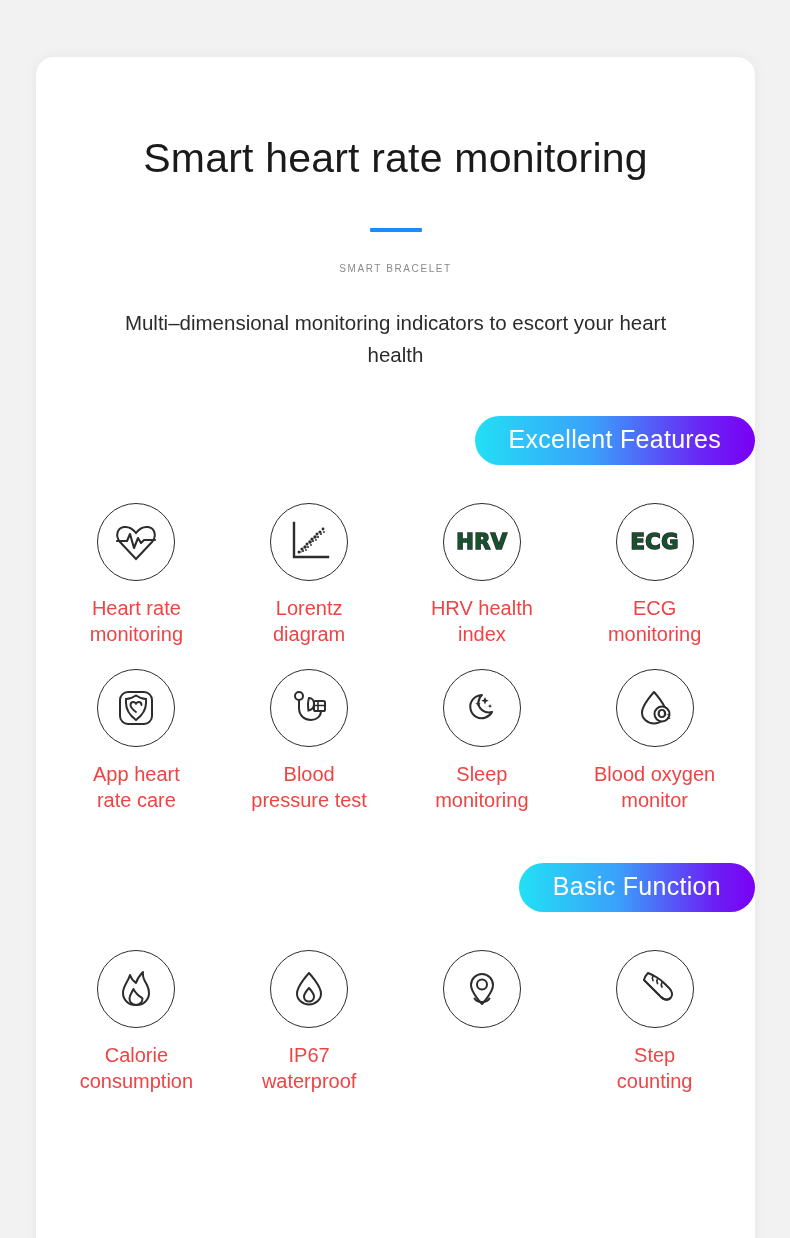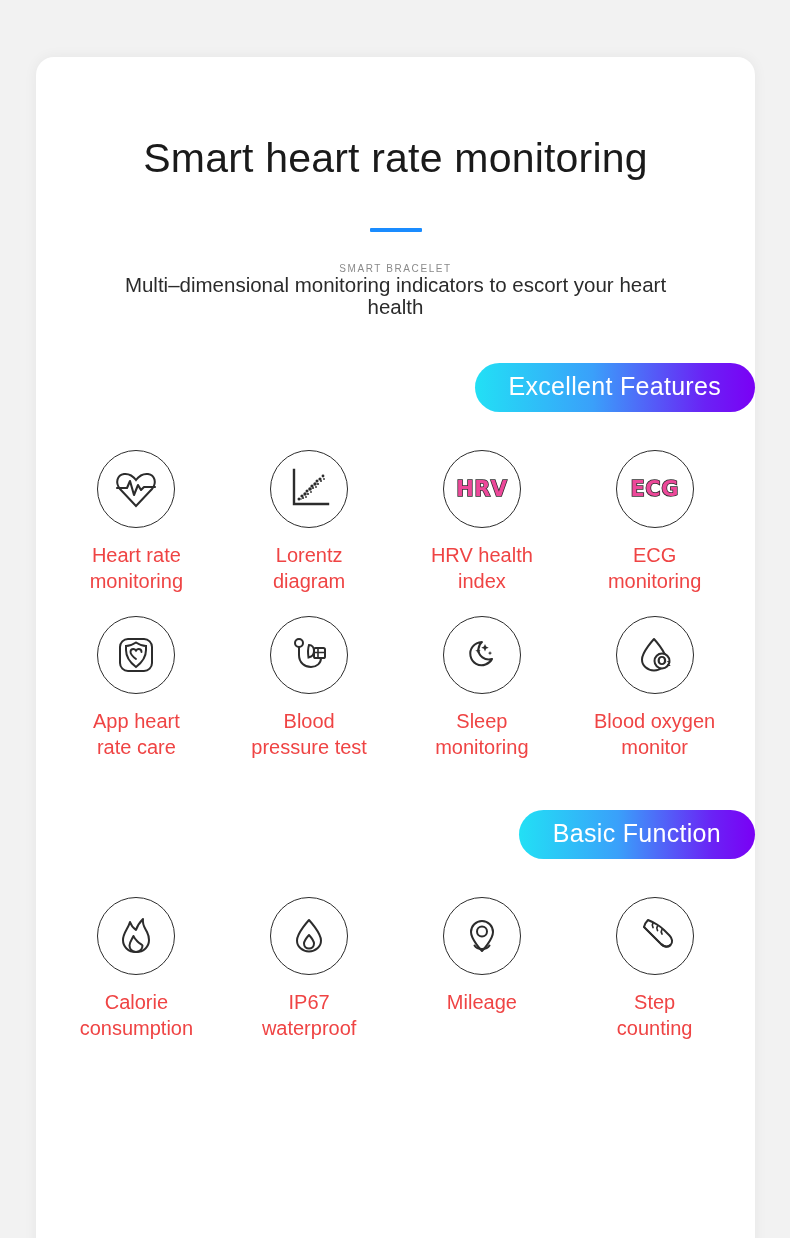--- a/index.html
+++ b/index.html
@@ -39,23 +39,24 @@
 
   .eyebrow {
     margin-top:27px;
     text-align:center;
     font-size:10px;
     color:#8a8a8a;
     letter-spacing:1.6px;
   }
 
   .lead {
+    margin-top:33px;
     text-align:center;
     font-size:20.5px;
-    line-height:22px;
+    line-height:32px;
     color:#2b2b2b;
     padding:0 60px;
   }
 
   .badge-wrap { text-align:right; }
   .badge-wrap.first { margin-top:45px; }
   .badge-wrap.second { margin-top:50px; }
   .badge {
     display:inline-block;
     padding:9px 34px 11px;
@@ -81,21 +82,21 @@
     margin:0 auto;
     border:1.6px solid #2c2c2c;
     border-radius:50%;
     display:flex; align-items:center; justify-content:center;
   }
   .icon-circle svg { display:block; }
   .icon-text {
     font-size:21px;
     font-weight:700;
     letter-spacing:0.5px;
-    color:#ec4899;
+    color:#14532d;
     -webkit-text-stroke:1.5px #2c2c2c;
     paint-order:stroke fill;
     font-family:"DejaVu Sans", sans-serif;
   }
   .feature-label {
     margin-top:14px;
     font-size:20px;
     line-height:26px;
     color:#ef4444;
   }
@@ -270,21 +271,20 @@
       </div>
 
       <div class="feature">
         <div class="icon-circle">
           <svg width="48" height="48" viewBox="0 0 48 48" fill="none" stroke="#2c2c2c" stroke-width="2">
             <path d="M24 9 C17.9 9 13 13.9 13 20 C13 27.5 24 39 24 39 C24 39 35 27.5 35 20 C35 13.9 30.1 9 24 9 Z" stroke-linejoin="round"></path>
             <circle cx="24" cy="19.5" r="5"></circle>
             <path d="M16.5 33.5 C18 36 21 37 24 37 C27 37 30 36 31.5 33.5" stroke-linecap="round"></path>
           </svg>
         </div>
-        <div class="feature-label" style="white-space:pre-line">Mileage</div>
       </div>
 
       <div class="feature">
         <div class="icon-circle">
           <svg width="48" height="48" viewBox="0 0 48 48" fill="none" stroke="#2c2c2c" stroke-width="2">
             <path d="M17 8 C15 10 13.5 12.5 13 15 L30 32 C33 35 37 35.5 39.5 33 C42 30.5 41.5 26.5 38.5 23.5 L33 18 C31 16 28.5 14 26 12.5 C23 10.7 19.5 9 17 8 Z" stroke-linejoin="round"></path>
             <path d="M13 15 L28.5 30.5 M22 11 C21 12.5 21 14 22 15.5 M26.5 14 C25.5 15.5 25.5 17 26.5 18.5 M31 17.5 C30 19 30 20.5 31 22" stroke-width="1.7" stroke-linecap="round"></path>
             <path d="M30 32 C33 35 37 35.5 39.5 33" stroke-width="2.4"></path>
           </svg>
         </div>

